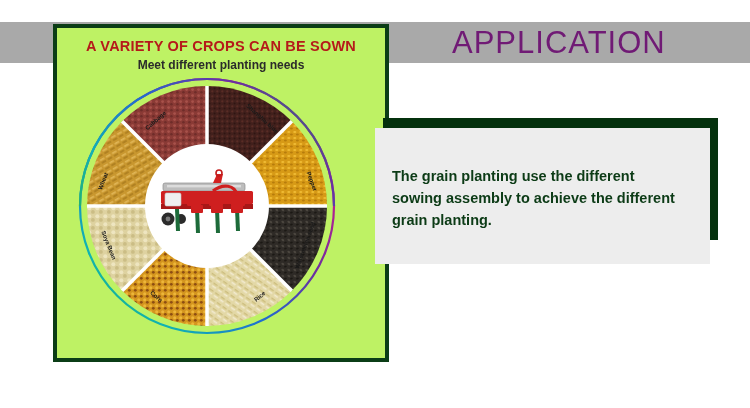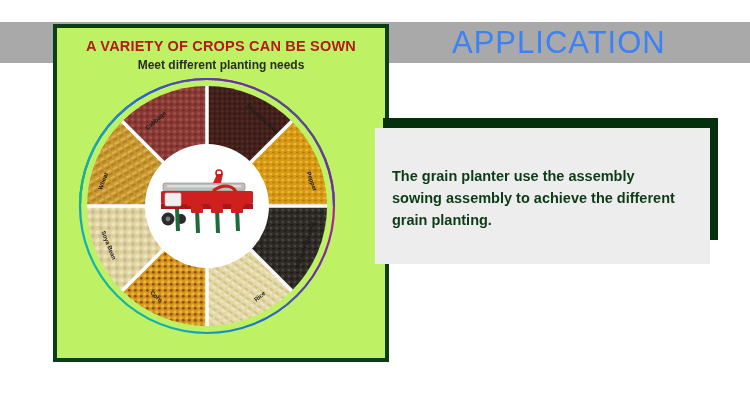--- a/index.html
+++ b/index.html
@@ -28,21 +28,21 @@
   
   #app-heading {
     position: absolute;
     left: 452px;
     top: 24px;
     height: 38px;
     line-height: 38px;
     font-size: 31px;
     font-weight: 400;
     letter-spacing: 1px;
-    color: #3b82f6;
+    color: #701a75;
     white-space: nowrap;
   }
 
   
   #infographic-frame {
     position: absolute;
     left: 25px;
     top: 24px;
     width: 336px;
     height: 338px;
@@ -285,13 +285,13 @@
         <rect x="40" y="36" width="12" height="8" rx="1"></rect>
         <rect x="60" y="36" width="12" height="8" rx="1"></rect>
         <rect x="80" y="36" width="12" height="8" rx="1"></rect>
       </g>
     </svg>
   </div>
 </div>
 
 <div id="card-shadow"></div>
 <div id="card-body"></div>
-<div id="card-text">The grain planter use the assembly sowing assembly to achieve the different grain planting.</div>
+<div id="card-text">The grain planting use the different sowing assembly to achieve the different grain planting.</div>
 
 </body></html>

